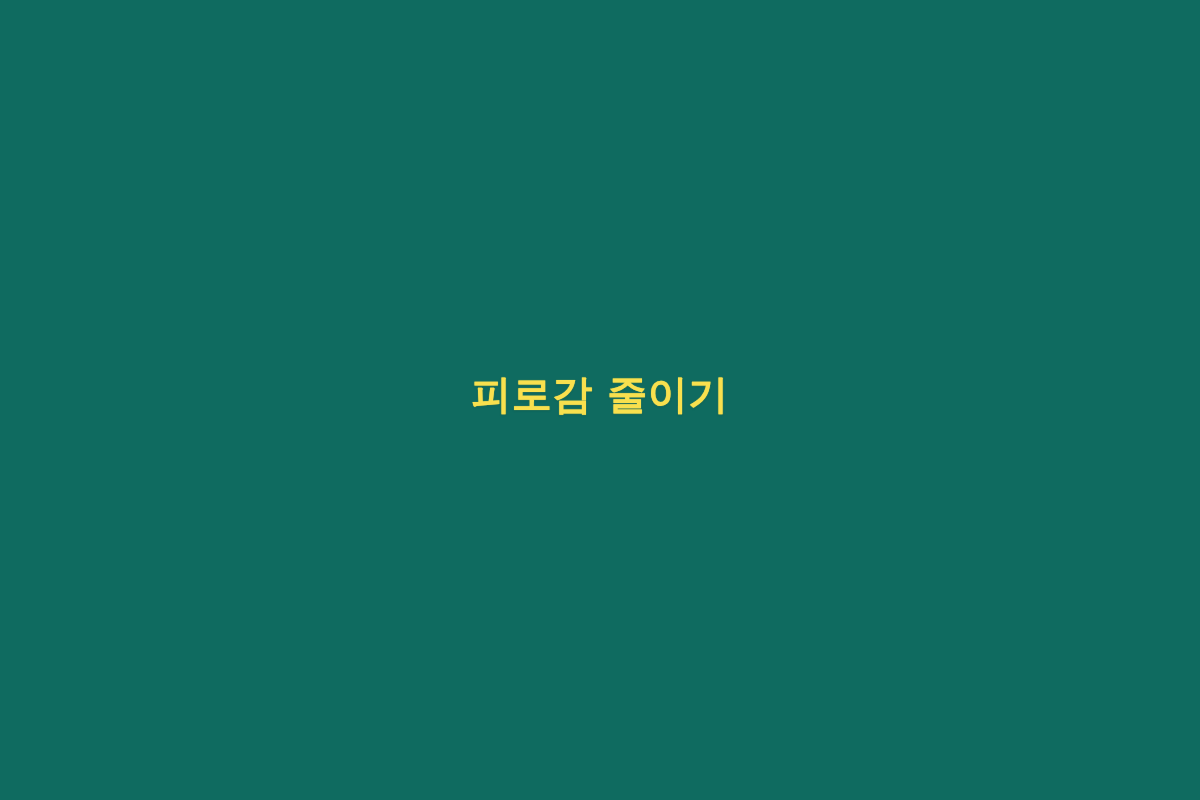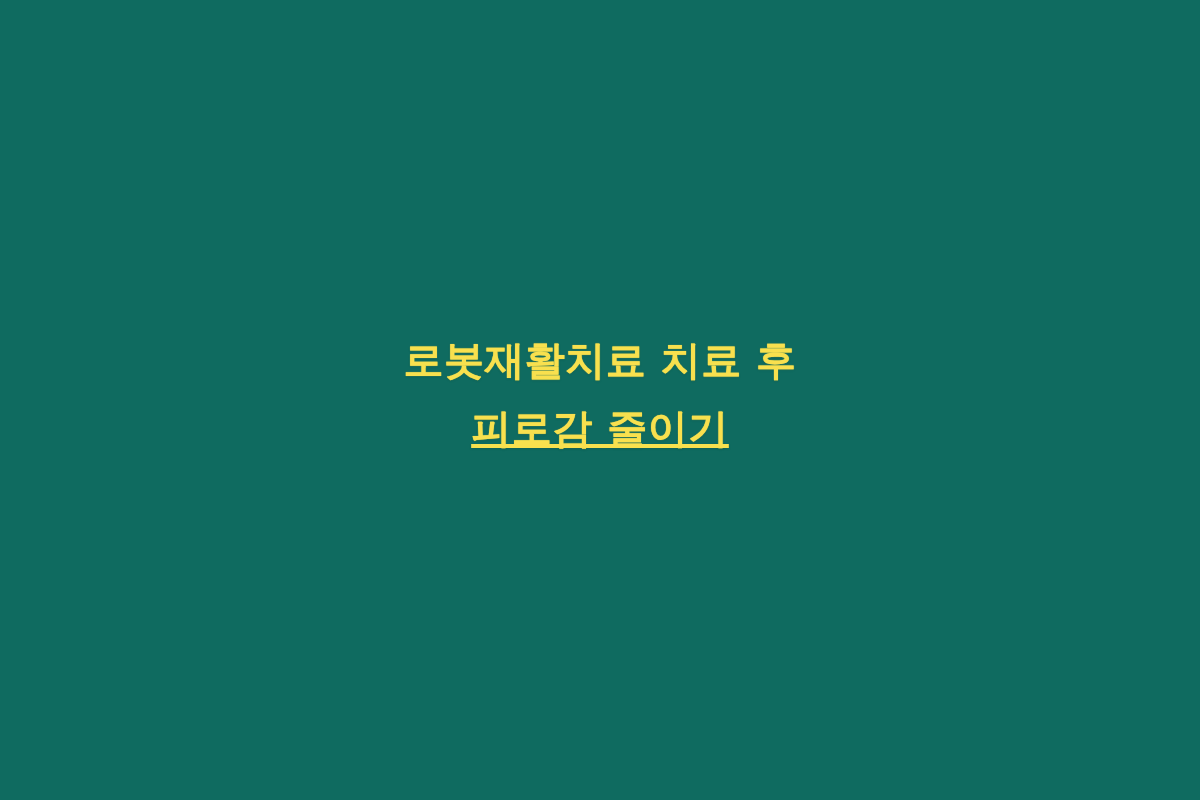--- a/index.html
+++ b/index.html
@@ -56,19 +56,18 @@
     text-decoration: underline;
   }
 </style>
 </head>
 <body>
 
 <div id="banner" style="background: rgb(15, 107, 96);">
 
   <div id="headline">
 
-    <span class="headline-line" style="color: rgb(248, 224, 78); font-size: 40px;">로봇재활치료 치료 후</span>
 
     <span class="headline-line" style="color: rgb(248, 224, 78); font-size: 40px;">피로감 줄이기</span>
 
   </div>
 
 </div>
 
 </body></html>

